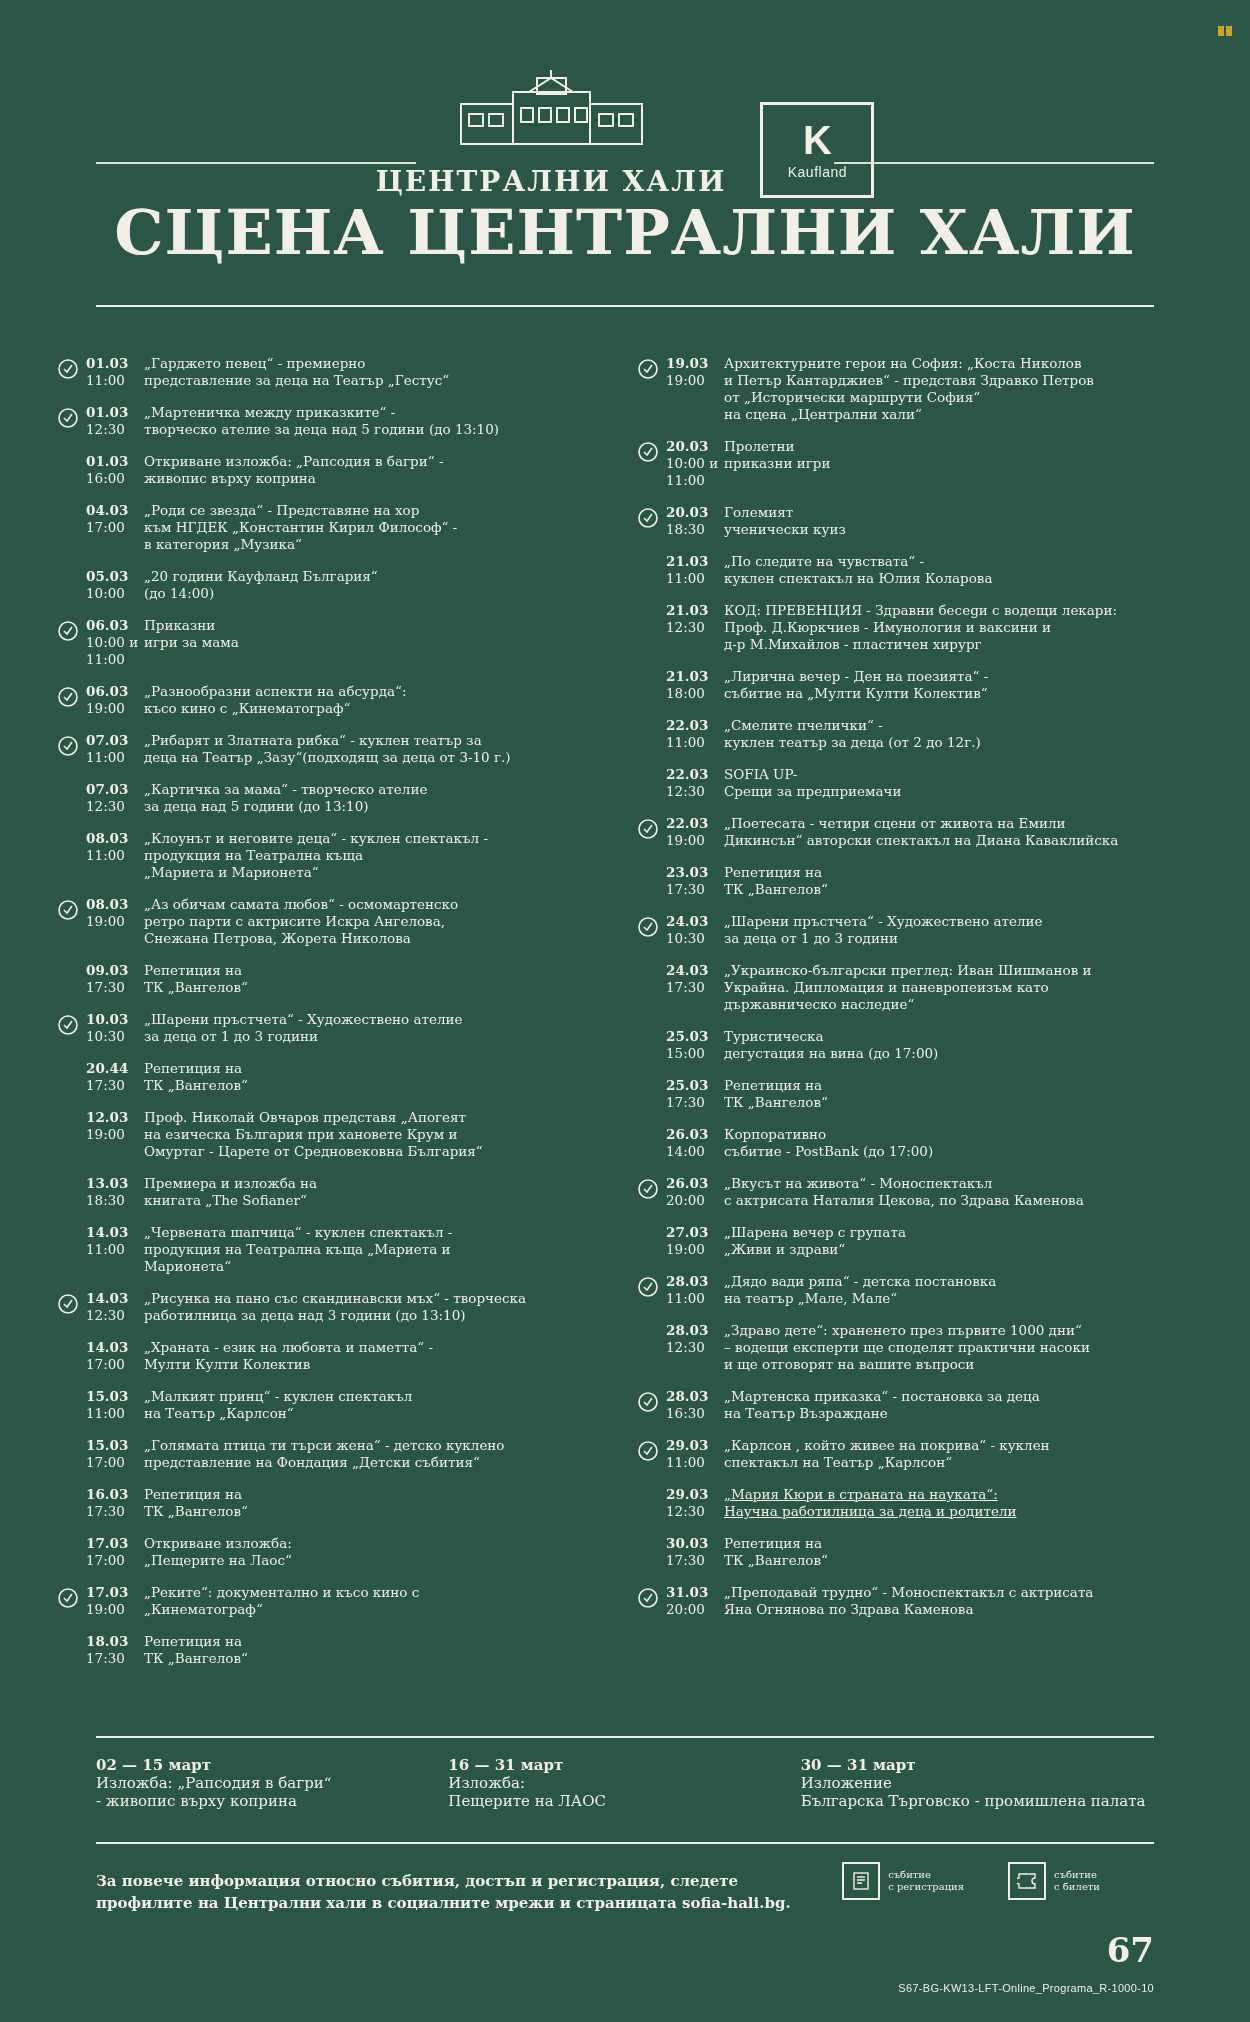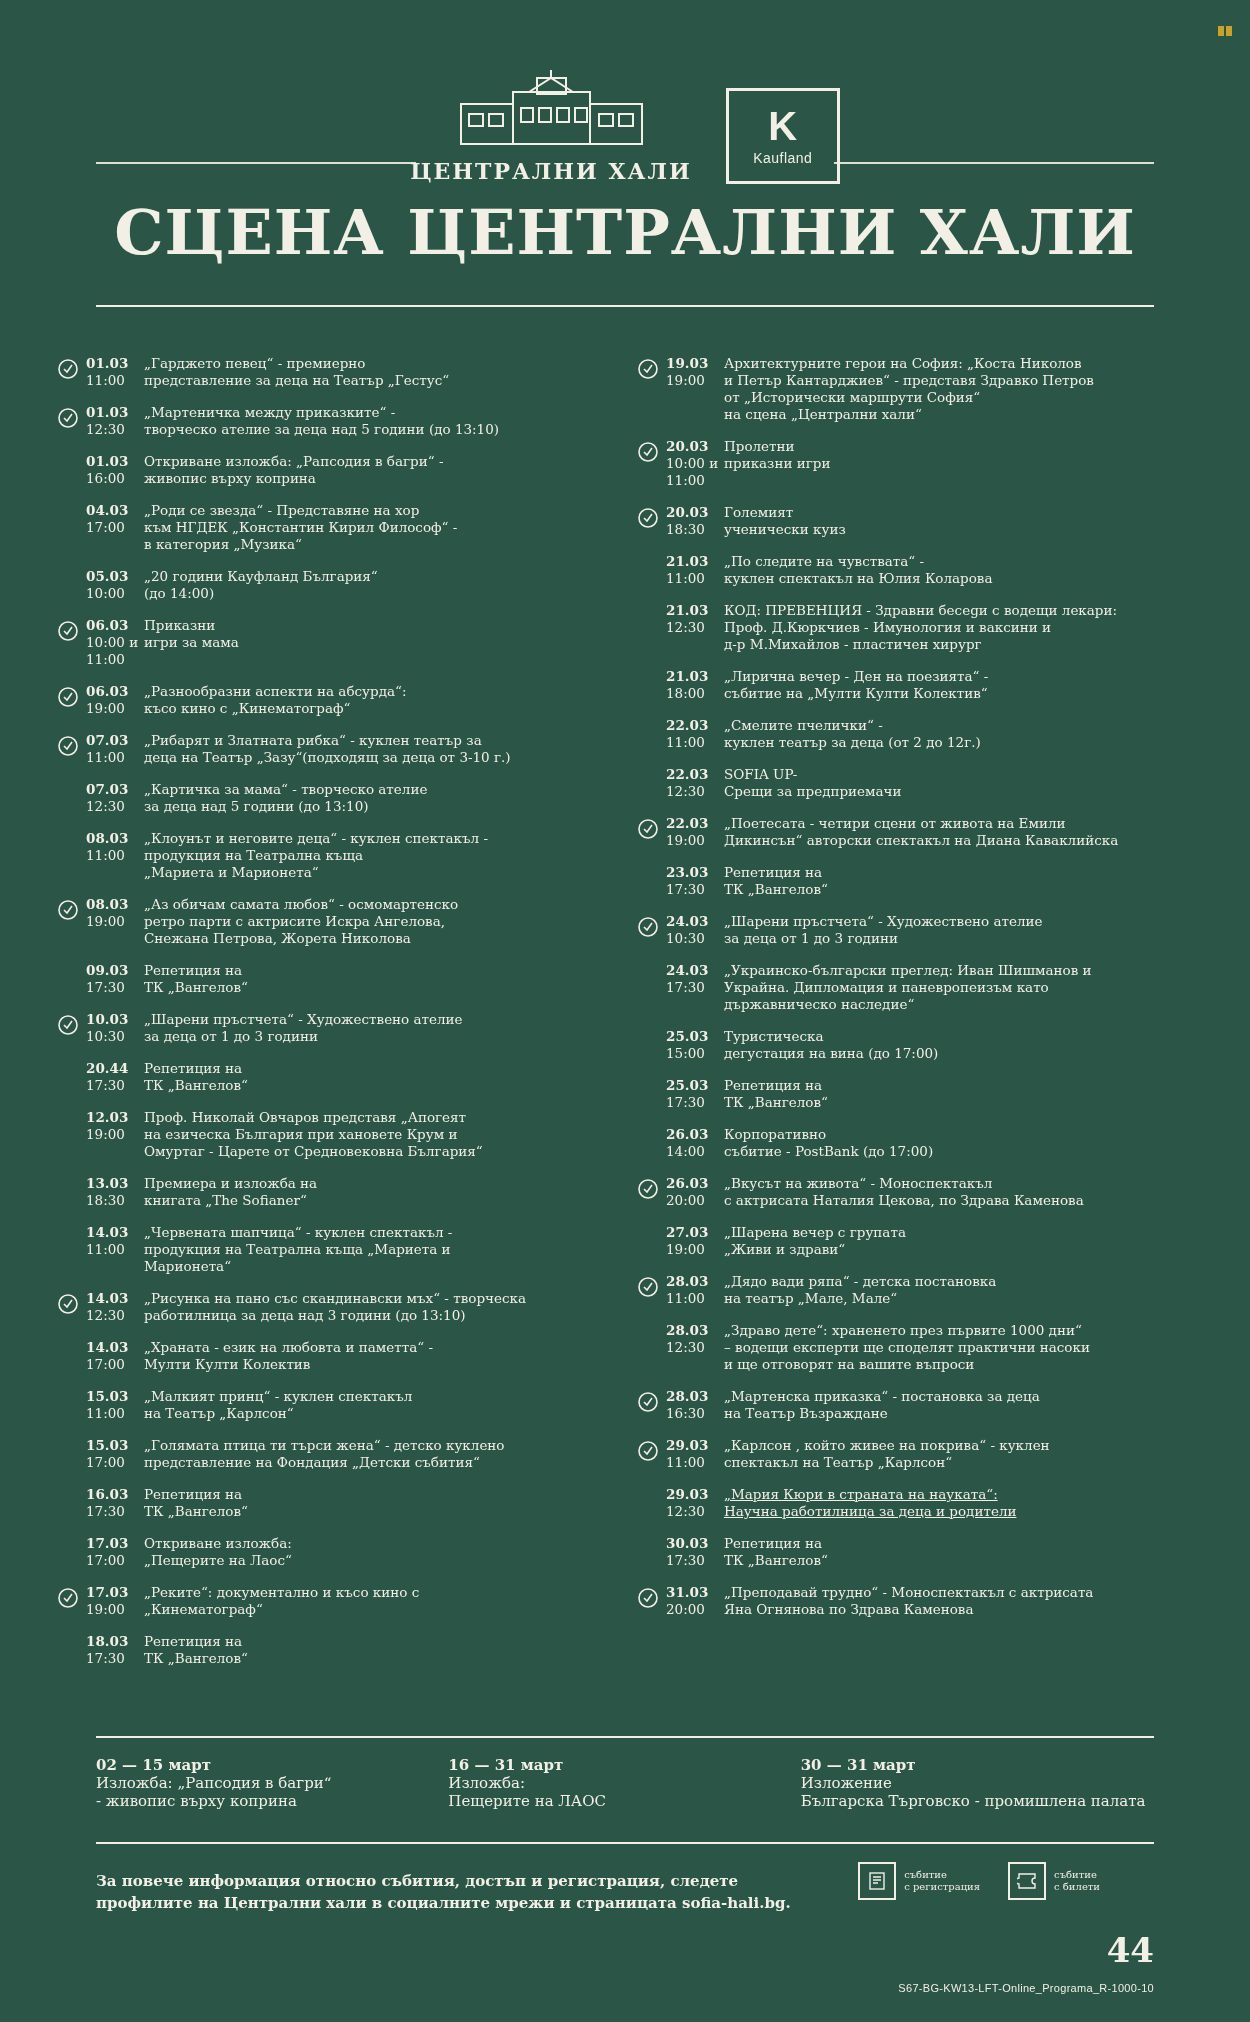--- a/index.html
+++ b/index.html
@@ -14,21 +14,21 @@
   .page{position:relative;width:1250px;height:2022px;box-sizing:border-box;}
 
   
   .header{position:relative;height:210px;}
   .hdr-rule{position:absolute;top:162px;height:2px;background:#f2efe6;opacity:.9;}
   .hdr-rule.left{left:96px;width:320px;}
   .hdr-rule.right{right:96px;width:320px;}
 
   .logo-block{position:absolute;left:0;right:0;top:70px;display:flex;justify-content:center;align-items:flex-end;gap:34px;}
   .halli-logo{display:flex;flex-direction:column;align-items:center;}
-  .halli-title{font-size:22px;letter-spacing:2px;margin-top:6px;font-family:"DejaVu Serif",serif;font-weight:bold;}
+  .halli-title{font-size:28px;letter-spacing:2px;margin-top:13px;font-family:"DejaVu Serif",serif;font-weight:bold;}
   .kaufland{width:108px;height:90px;border:3px solid #f2efe6;display:flex;flex-direction:column;align-items:center;justify-content:center;gap:4px;}
   .kaufland .k{font-size:40px;font-weight:bold;line-height:1;font-family:"Liberation Sans",sans-serif;}
   .kaufland .kw{font-size:14px;letter-spacing:.5px;font-family:"Liberation Sans",sans-serif;}
 
   .big-title{
     position:absolute;top:196px;left:0;right:0;text-align:center;
     font-size:62px;font-weight:bold;letter-spacing:1px;
     font-family:"DejaVu Serif",serif;
   }
   .title-rule{position:absolute;left:96px;right:96px;top:305px;height:2px;background:#f2efe6;}
@@ -46,21 +46,21 @@
   .desc{font-size:13.5px;line-height:17px;flex:1;}
 
   
   .foot-rule{position:absolute;left:96px;right:96px;height:2px;background:#f2efe6;}
   .foot-rule.a{top:1736px;}
   .foot-rule.b{top:1842px;}
   .expos{position:absolute;top:1756px;left:96px;right:96px;display:flex;}
   .expo{width:33.3%;font-size:15px;line-height:18px;}
   .expo .eh{font-weight:bold;}
   .cta{position:absolute;top:1870px;left:96px;width:820px;font-size:15px;line-height:22px;font-weight:bold;}
-  .legend{position:absolute;top:1862px;right:150px;display:flex;gap:28px;padding-left:38px;}
+  .legend{position:absolute;top:1862px;right:150px;display:flex;gap:44px;padding-left:38px;}
   .leg{display:flex;align-items:center;gap:8px;}
   .leg .lbox{width:34px;height:34px;border:2px solid #f2efe6;display:flex;align-items:center;justify-content:center;}
   .leg .ltext{font-size:10px;line-height:12px;}
   .pagenum{position:absolute;right:96px;top:1930px;font-size:34px;font-weight:bold;}
   .code{position:absolute;right:96px;top:1982px;font-size:11px;font-family:"Liberation Sans",sans-serif;letter-spacing:.3px;}
   .corner{position:absolute;right:18px;top:26px;width:16px;height:10px;}
   .corner i{display:block;width:6px;height:10px;background:#c9a227;float:left;margin-left:2px;}
 </style>
 </head>
 <body>
@@ -702,15 +702,15 @@
         <div class="lbox">
           <svg width="20" height="20" viewBox="0 0 20 20" fill="none" stroke="#f2efe6" stroke-width="1.4">
             <path d="M2 7a2 2 0 0 0 0 6v4h16v-4a2 2 0 0 1 0-6V3H2z"></path>
           </svg>
         </div>
         <div class="ltext" style="white-space: pre-line;">събитие
 с билети</div>
       </div>
     </div>
 
-  <div class="pagenum">44</div>
+  <div class="pagenum">67</div>
   <div class="code">S67-BG-KW13-LFT-Online_Programa_R-1000-10</div>
 </div>
 
 </body></html>

